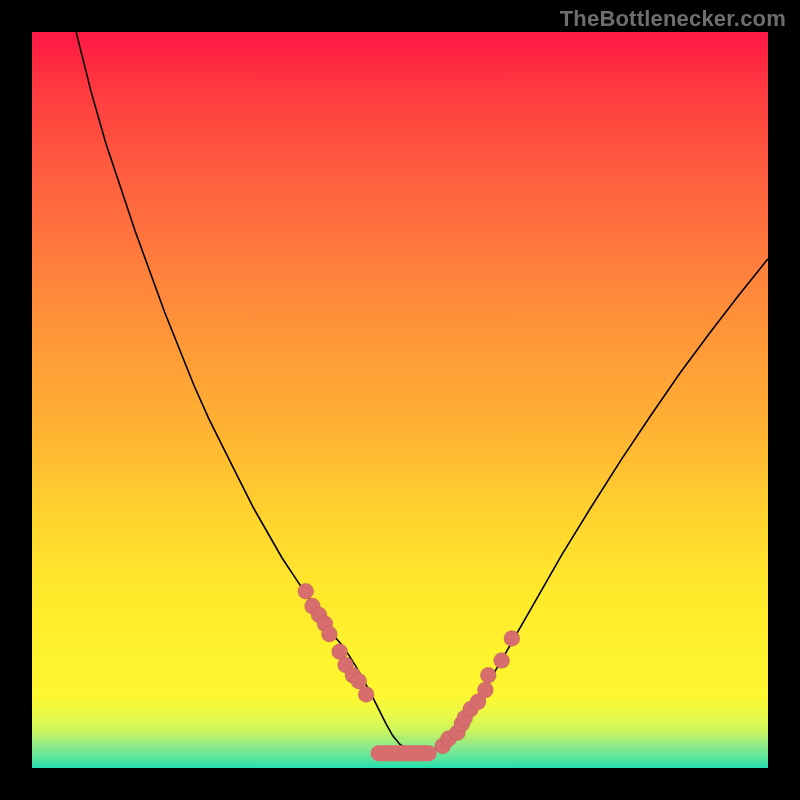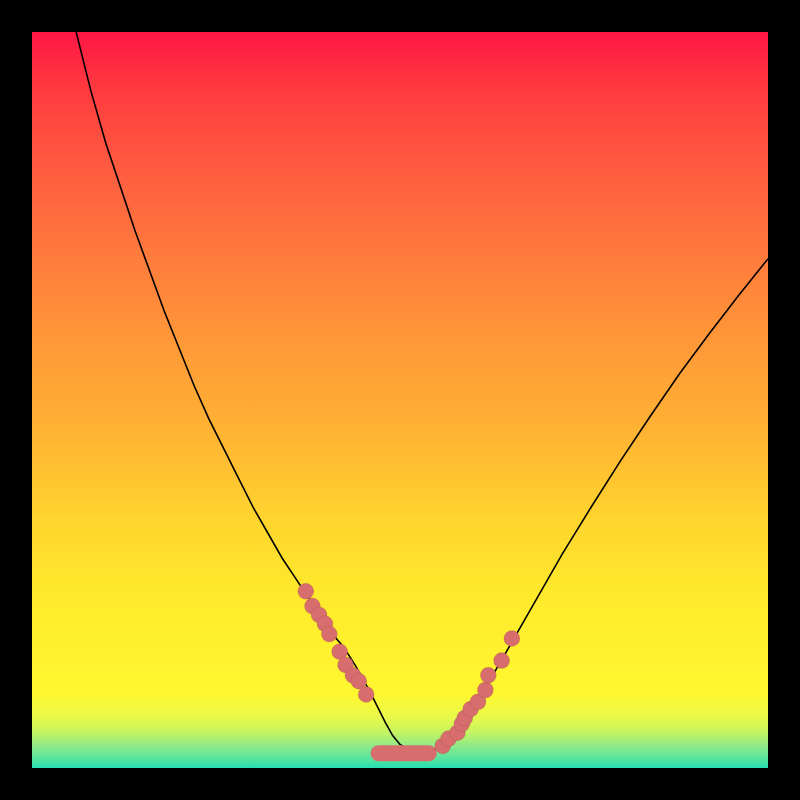--- a/index.html
+++ b/index.html
@@ -104,13 +104,14 @@
           <circle cx="432.77" cy="685.95" r="8" class="dot"></circle>
           <circle cx="438.66" cy="677.12" r="8" class="dot"></circle>
           <circle cx="446.02" cy="669.76" r="8" class="dot"></circle>
           <circle cx="453.38" cy="657.98" r="8" class="dot"></circle>
           <circle cx="456.32" cy="643.26" r="8" class="dot"></circle>
           <circle cx="469.57" cy="628.54" r="8" class="dot"></circle>
           <circle cx="479.87" cy="606.46" r="8" class="dot"></circle>
         </g>
     </svg>
   </div>
+  <div class="watermark">TheBottlenecker.com</div>
 </div>
 
 </body></html>

